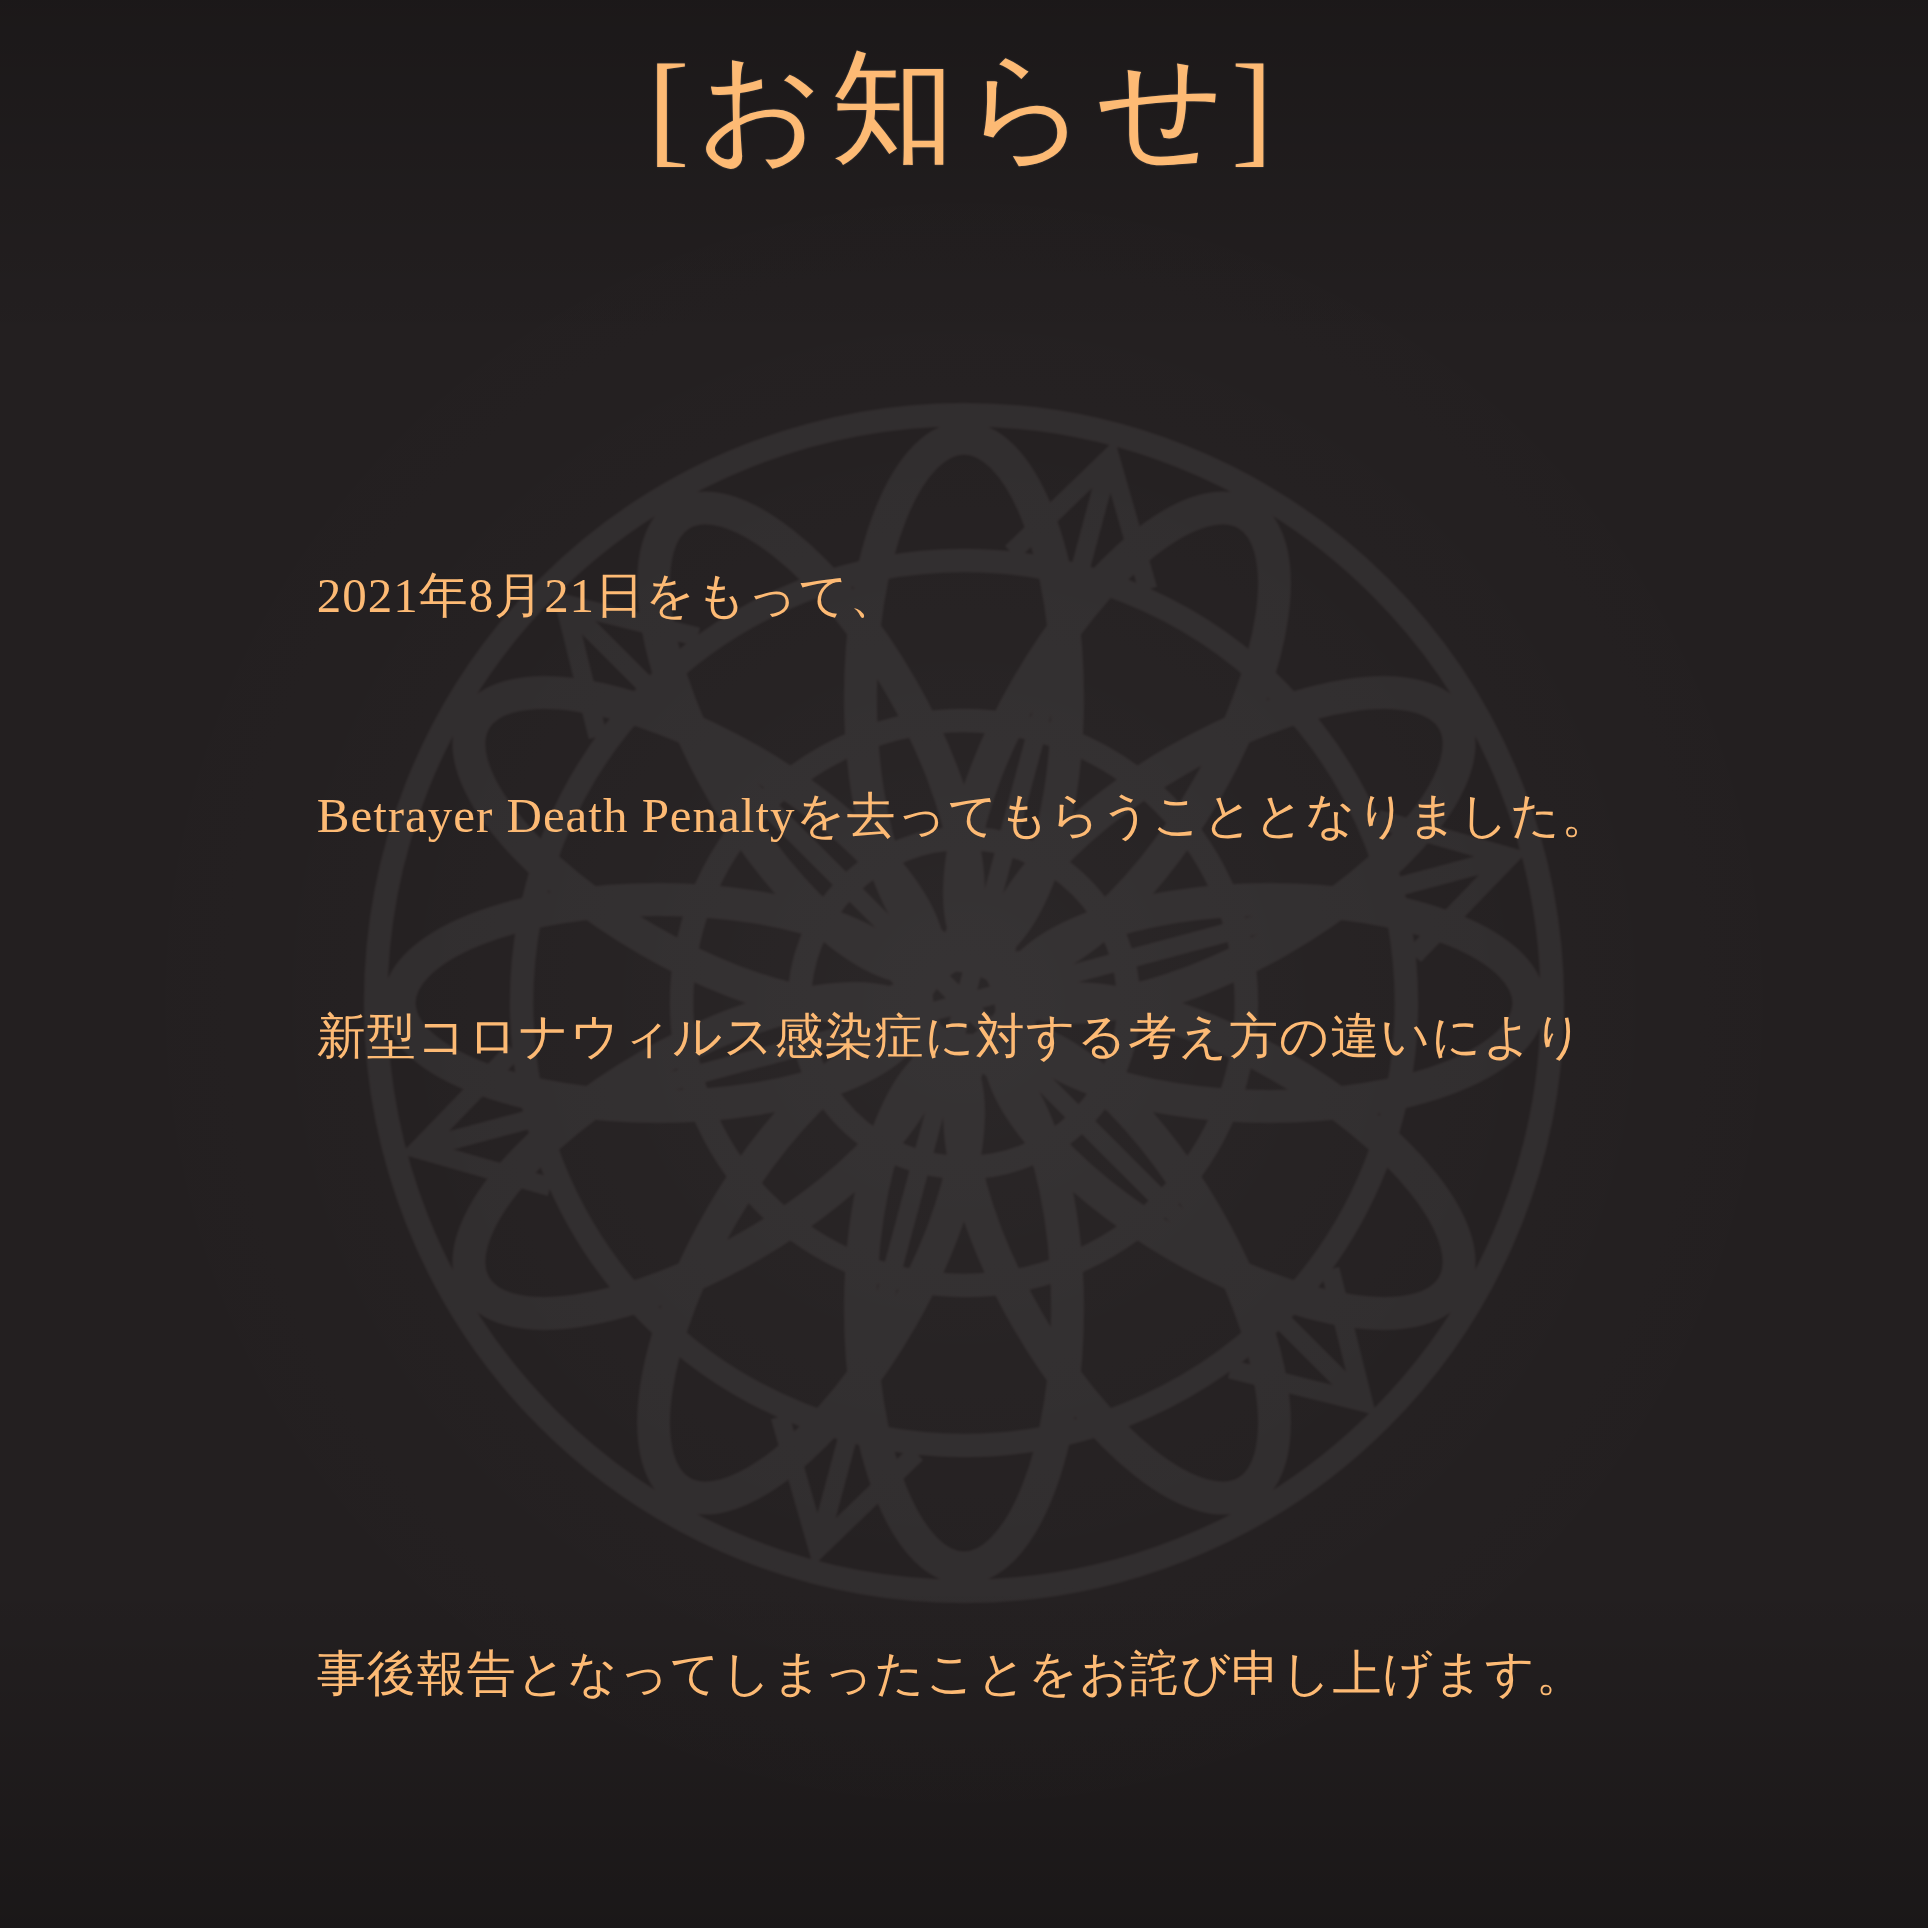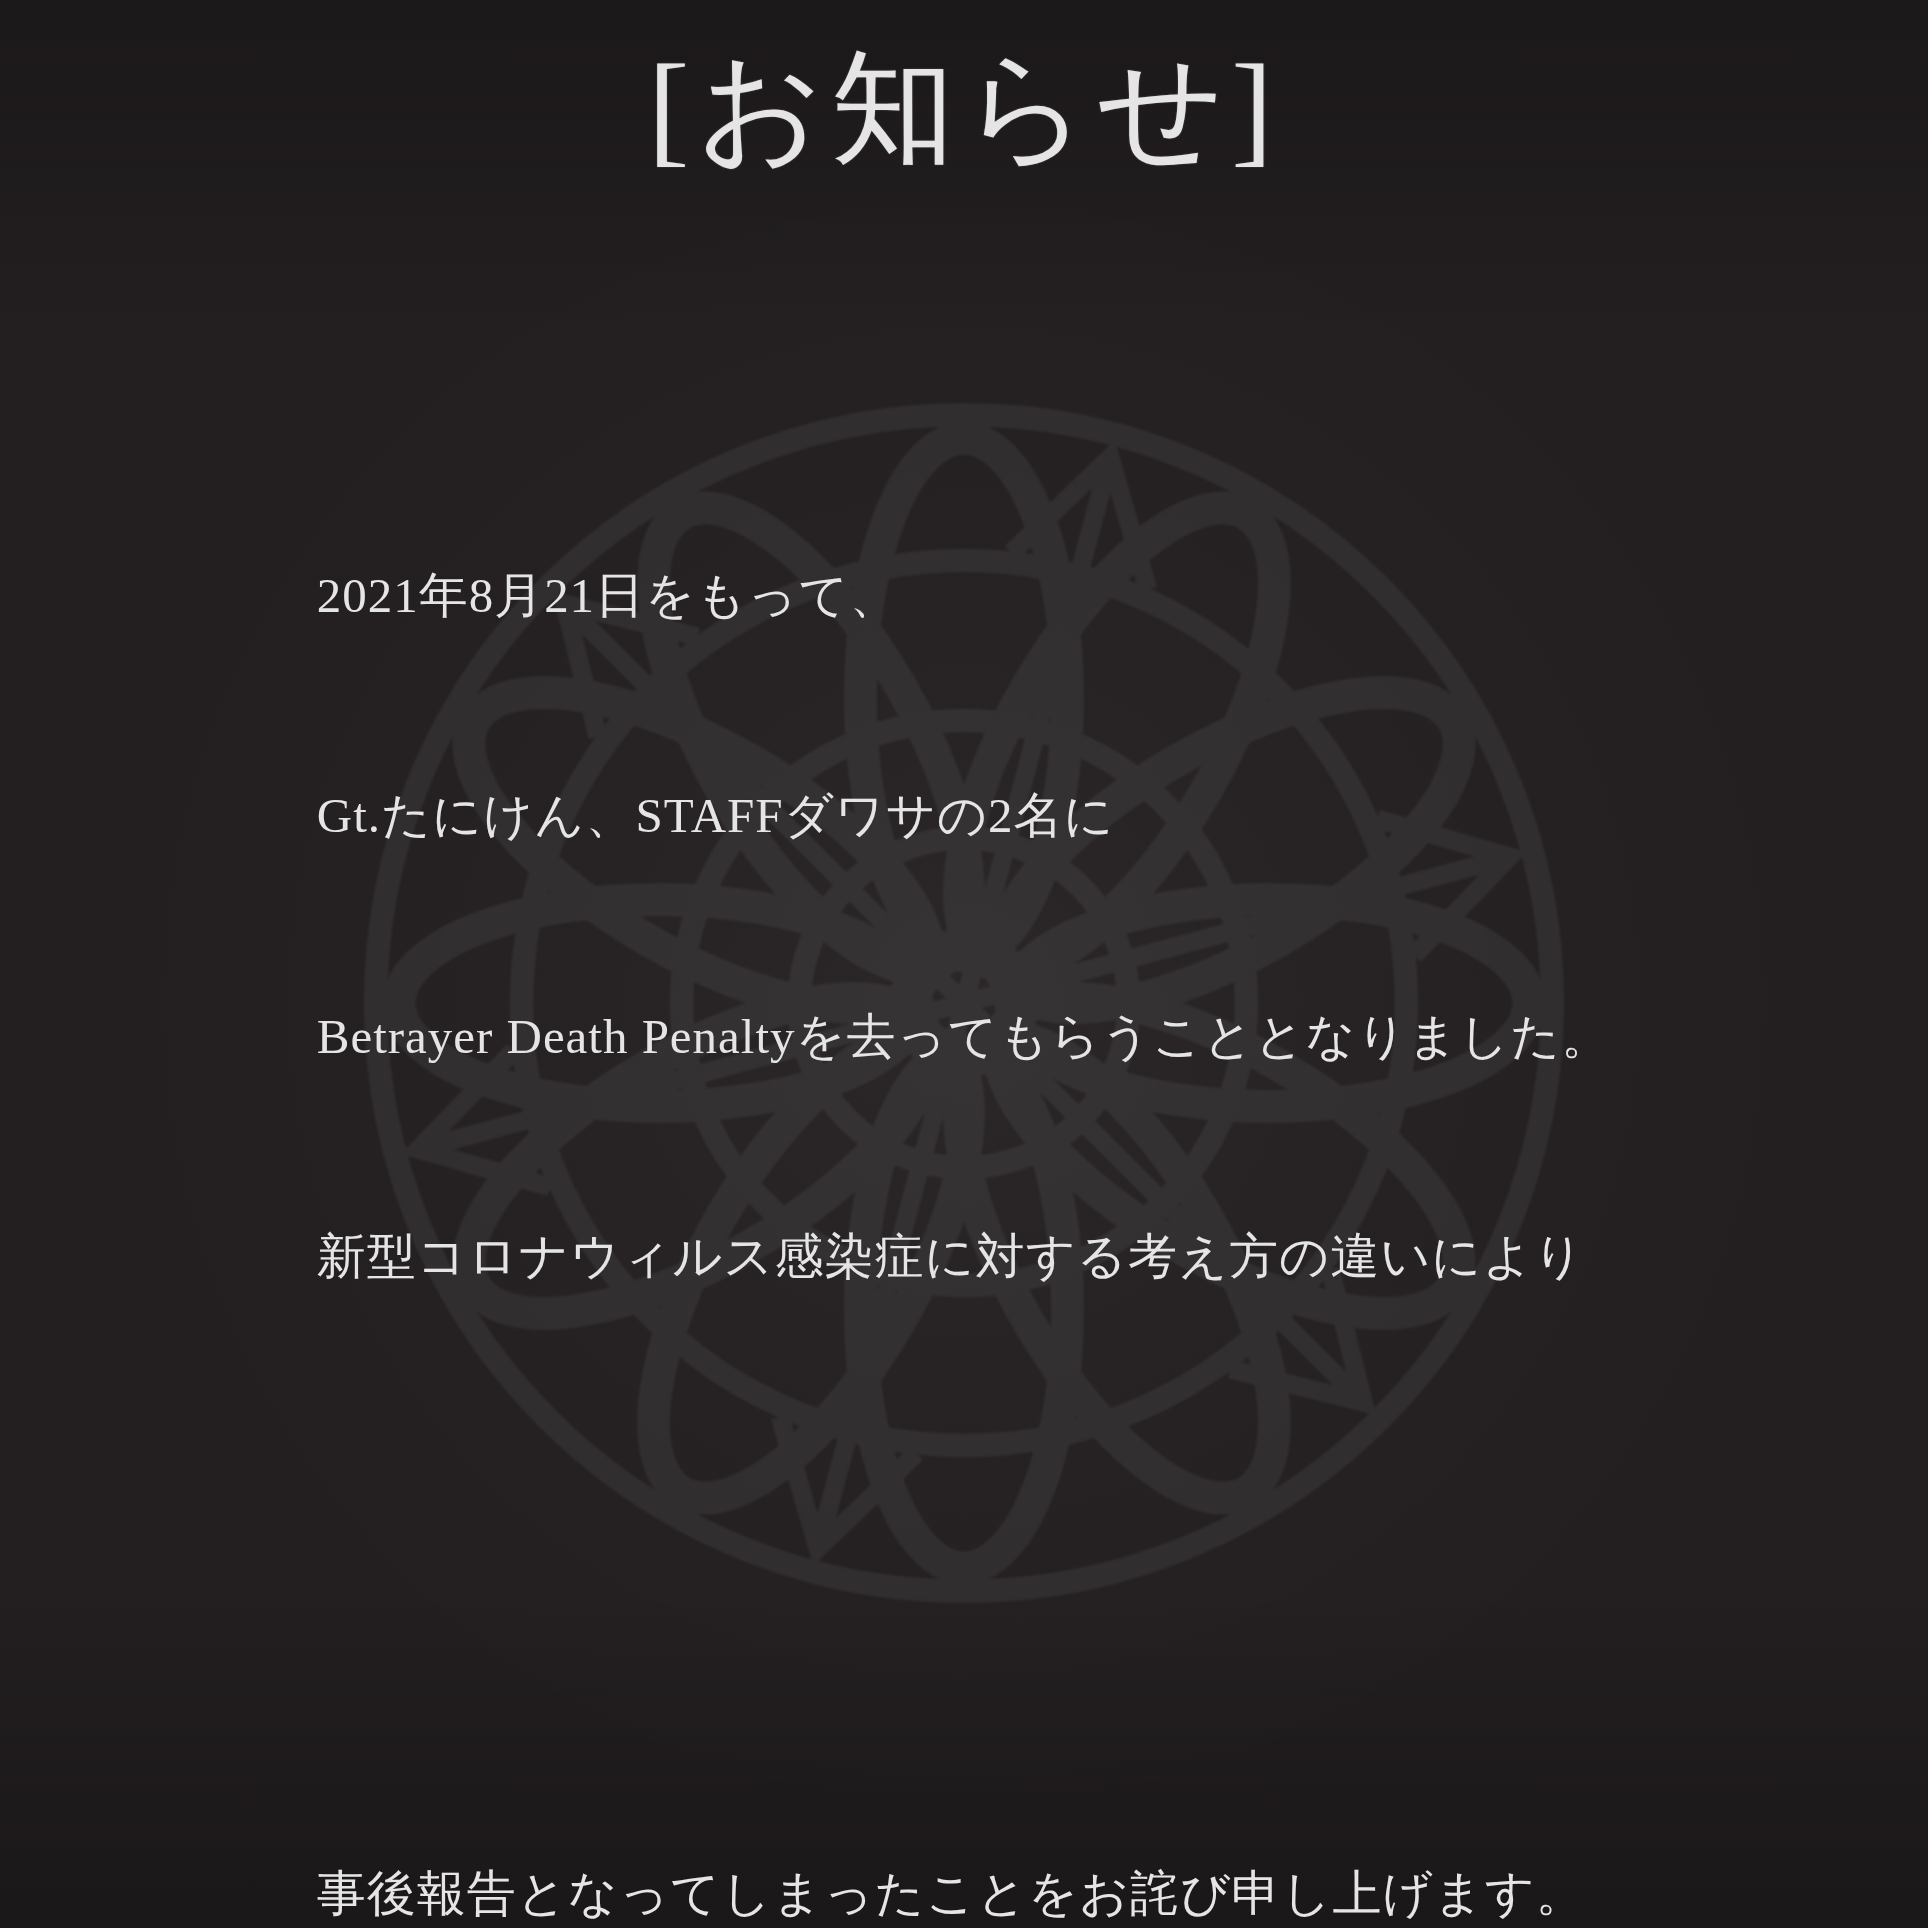--- a/index.html
+++ b/index.html
@@ -82,21 +82,21 @@
   .para:last-of-type { margin-bottom: 0; }
 
   .line {
     display: block;
     white-space: pre-wrap;
   }
 </style>
 </head>
 <body>
 
-<div id="announcement-card" style="background: rgb(35, 31, 32); color: #e5e5e5;">
+<div id="announcement-card" style="background: rgb(35, 31, 32); color: #fdba74;">
 
   <svg class="bg-ornament" viewBox="0 0 600 600" aria-hidden="true">
     <g fill="none" stroke="#ffffff" stroke-width="10">
       <g>
         <circle cx="300" cy="300" r="70"></circle>
         <circle cx="300" cy="300" r="120"></circle>
         <circle cx="300" cy="300" r="188"></circle>
         <circle cx="300" cy="300" r="250"></circle>
       </g>
       <g stroke-width="14">
@@ -162,21 +162,20 @@
   <div class="bg-vignette"></div>
 
   <div class="content">
 
     <h1 class="title">[お知らせ]</h1>
 
     <div class="body-block">
 
       <p class="para">
         <span class="line">2021年8月21日をもって、</span>
-        <span class="line">Gt.たにけん、STAFFダワサの2名に</span>
         <span class="line">Betrayer Death Penaltyを去ってもらうこととなりました。</span>
         <span class="line">新型コロナウィルス感染症に対する考え方の違いにより</span>
       </p>
 
       <p class="para">
         <span class="line">事後報告となってしまったことをお詫び申し上げます。</span>
       </p>
 
       
 

